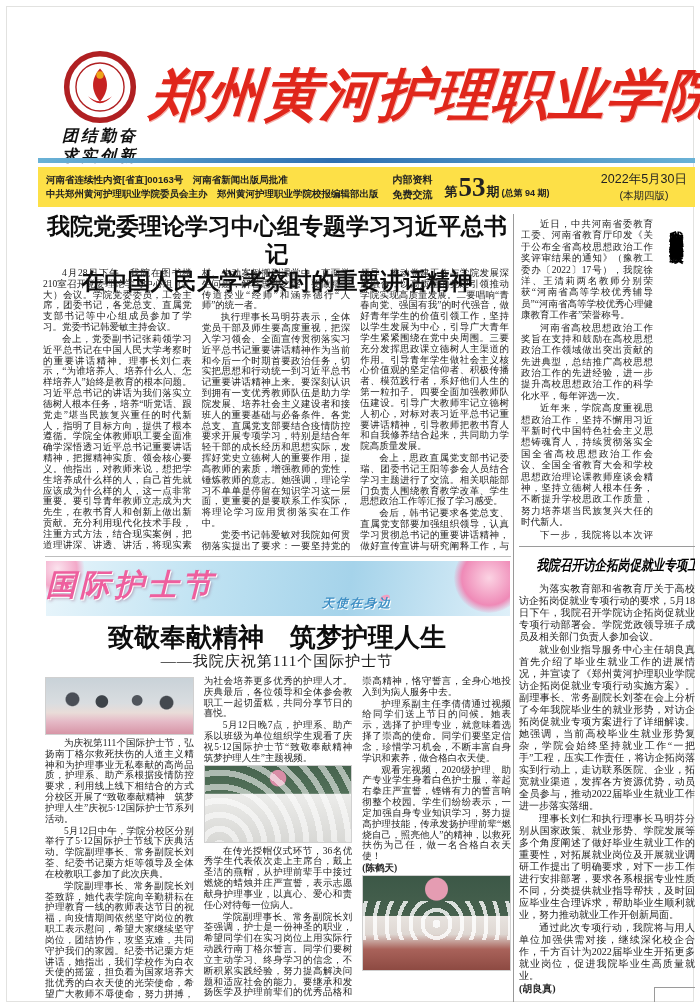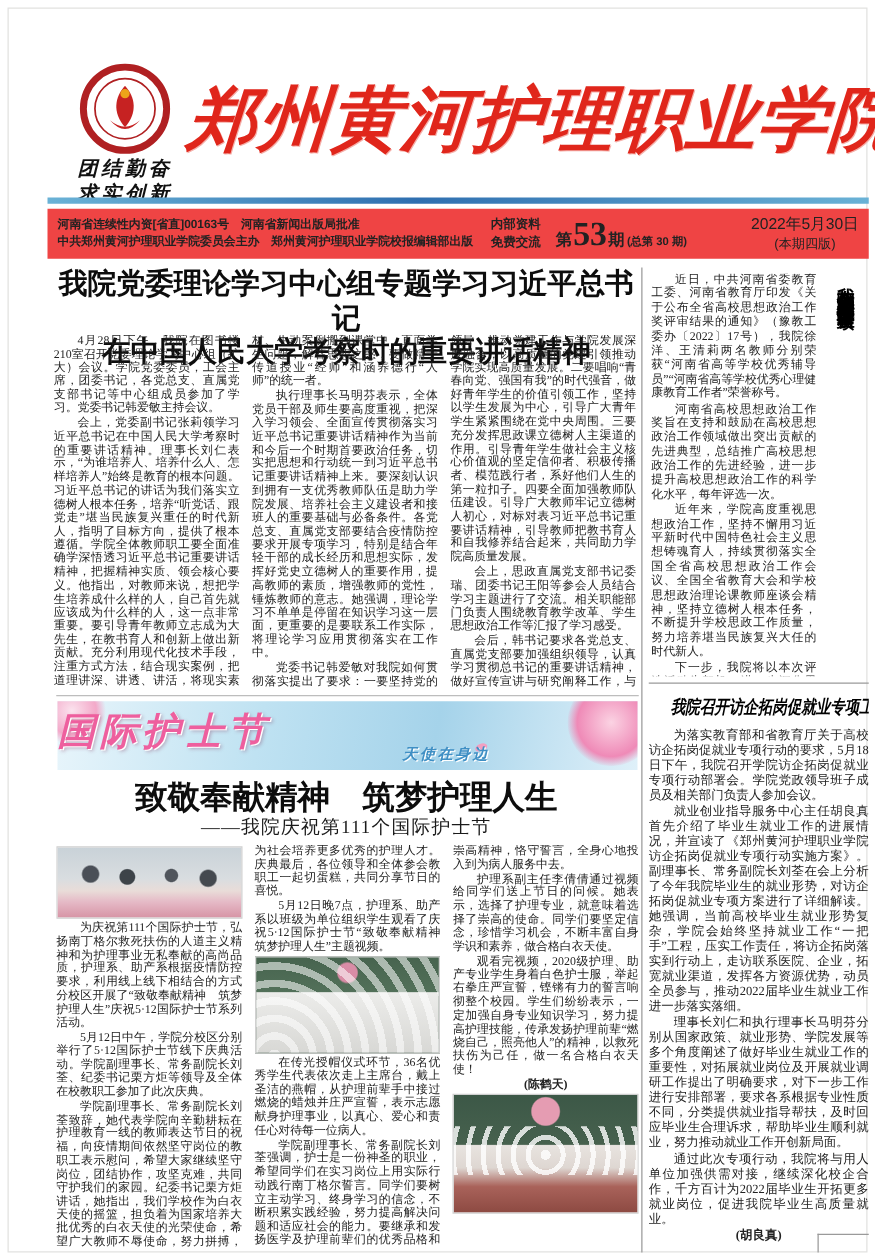--- a/index.html
+++ b/index.html
@@ -13,36 +13,36 @@
   .motto{margin-top:2px;font-weight:bold;font-size:16px;line-height:1.25;color:#111;
          font-style:italic;letter-spacing:3px;}
   .paper-title{position:absolute;left:150px;top:58px;width:545px;margin:0;
       font-size:56px;font-weight:bold;font-style:italic;color:#e0261b;
       letter-spacing:1px;white-space:nowrap;transform:skewX(-4deg);
       text-shadow:1px 1px 0 #f5b0aa;}
   .blue-bar{position:absolute;left:38px;top:158px;width:657px;height:5px;
       background:linear-gradient(90deg,#6ab2d6 0%,#2f6fb0 45%,#6ab2d6 100%);}
 
   
-  .infobar{position:absolute;left:38px;top:167px;width:657px;height:40px;background:#ef4444;
+  .infobar{position:absolute;left:38px;top:167px;width:657px;height:40px;background:#fde047;
       display:flex;align-items:center;box-sizing:border-box;padding:3px 8px;
       font-family:"Liberation Sans","DejaVu Sans",sans-serif;}
   .reg{font-size:9.5px;font-weight:bold;line-height:1.5;white-space:nowrap;}
   .internal{margin-left:14px;font-size:10px;font-weight:bold;line-height:1.5;white-space:nowrap;}
   .issue{margin-left:12px;white-space:nowrap;display:flex;align-items:baseline;font-weight:bold;}
   .issue .pre,.issue .post{font-size:13px;}
   .issue .num{font-size:27px;font-family:"Liberation Serif",serif;margin:0 1px;}
   .issue .total{font-size:9px;margin-left:2px;}
   .dateblock{margin-left:auto;text-align:center;font-weight:normal;line-height:1.35;}
   .dateblock .date{font-size:12.5px;}
   .dateblock .edition{font-size:10.5px;}
 
   
   p.art{margin:0;text-indent:2em;text-align:justify;}
-  .byline{margin:0;text-align:center;font-weight:bold;}
+  .byline{margin:0;text-align:left;font-weight:bold;}
 
   
   .lead-title{position:absolute;left:42px;top:213px;width:470px;text-align:center;
       font-family:"Liberation Sans","DejaVu Sans",sans-serif;font-weight:bold;color:#0d0d0d;
       font-size:23px;line-height:1.2;}
   .lead-body{position:absolute;left:43px;top:268px;width:466px;height:284px;
       column-count:3;column-gap:10px;column-fill:auto;overflow:hidden;
       font-size:9.5px;line-height:1.14;}
   .lead-body p.art{margin-bottom:1px;}
 
@@ -153,21 +153,21 @@
       <div>中共郑州黄河护理职业学院委员会主办　郑州黄河护理职业学院校报编辑部出版</div>
     </div>
     <div class="internal">
       <div>内部资料</div>
       <div>免费交流</div>
     </div>
     <div class="issue">
       <span class="pre">第</span>
       <span class="num">53</span>
       <span class="post">期</span>
-      <span class="total">(总第 30 期)</span>
+      <span class="total">(总第 94 期)</span>
     </div>
     <div class="dateblock">
       <div class="date">2022年5月30日</div>
       <div class="edition">(本期四版)</div>
     </div>
   </div>
 
   <div class="lead-title">
     <div>我院党委理论学习中心组专题学习习近平总书记</div>
     <div>在中国人民大学考察时的重要讲话精神</div>

